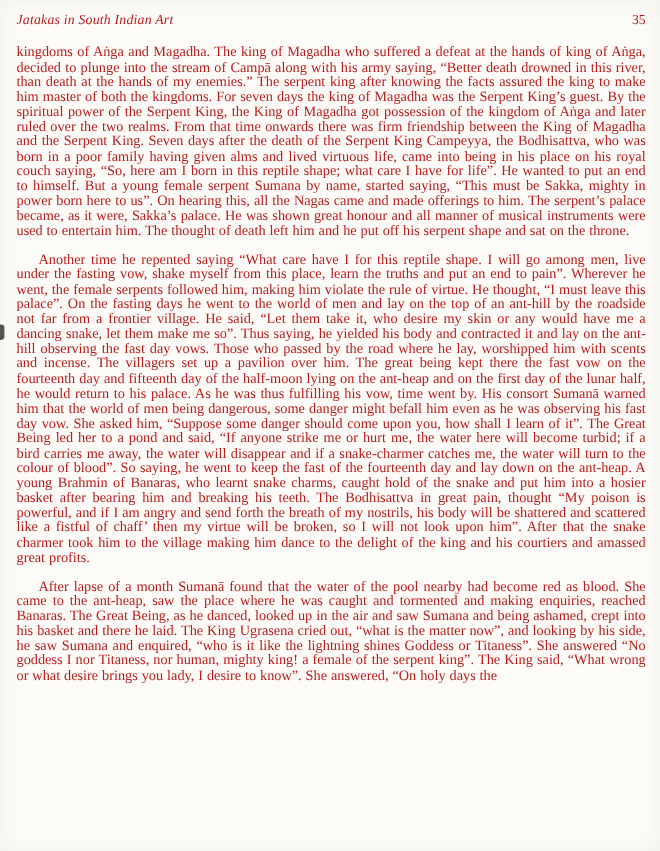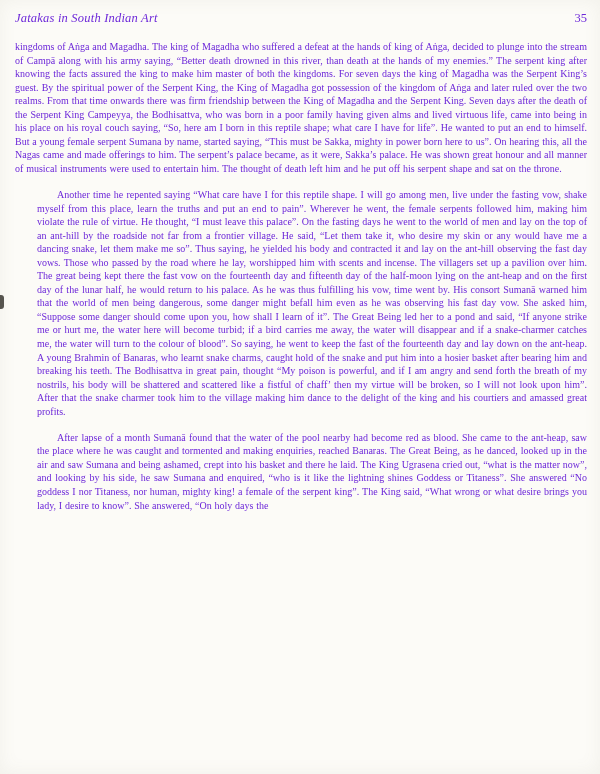--- a/index.html
+++ b/index.html
@@ -9,49 +9,48 @@
   }
   .page {
     position: relative;
     width: 600px;
     height: 774px;
     margin: 0 auto;
     background: #fcfbf7;
     box-sizing: border-box;
     padding: 11px 13px 10px 15px;
     font-family: "Liberation Serif", "DejaVu Serif", serif;
-    color: #6d28d9;
+    color: #b91c1c;
     overflow: hidden;
     box-shadow: inset 0 0 18px rgba(120,110,90,0.08);
   }
   .page-header {
     display: flex;
     justify-content: space-between;
     align-items: baseline;
     font-size: 12.5px;
     line-height: 15px;
     margin-bottom: 14px;
   }
   .running-title {
     font-style: italic;
     letter-spacing: 0.2px;
   }
   .page-number {
     font-style: normal;
   }
   .page-body p {
-    font-size: 10px;
+    font-size: 13px;
     line-height: 13.55px;
     text-align: justify;
     margin: 0 0 12.5px 0;
     word-spacing: 0.3px;
   }
   .page-body p.indent {
     text-indent: 20px;
-    margin-left: 22px;
   }
   .scan-artifact {
     position: absolute;
     left: 0;
     top: 295px;
     width: 4px;
     height: 14px;
     background: #3a3731;
     border-radius: 0 3px 3px 0;
     opacity: 0.85;

